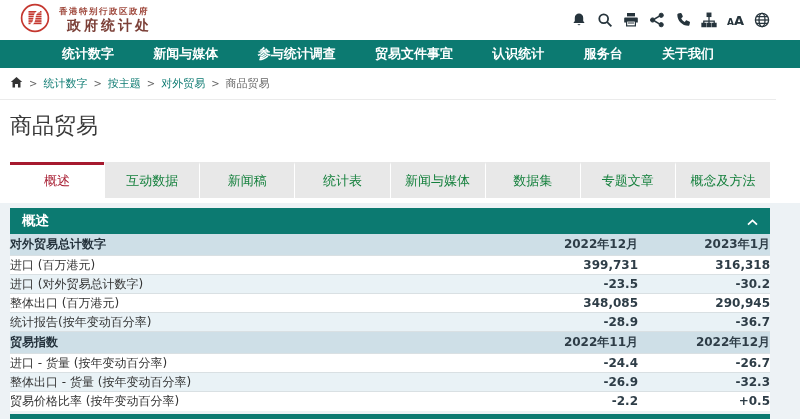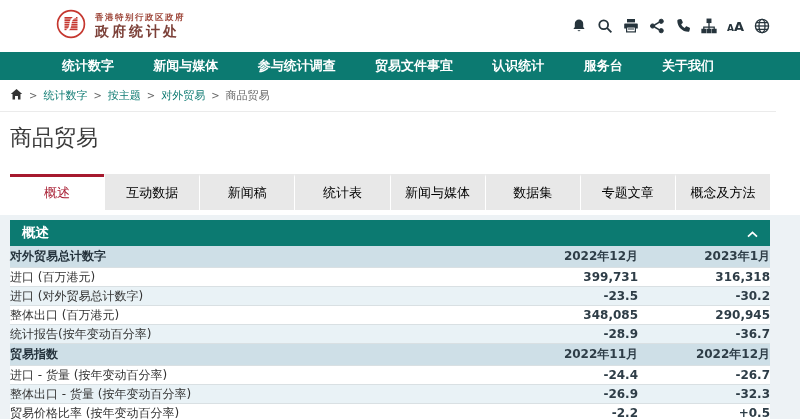--- a/index.html
+++ b/index.html
@@ -3,44 +3,44 @@
 <meta charset="utf-8">
 <style>
   * { box-sizing: border-box; }
   html,body { margin:0; padding:0; }
   body {
     width:800px; height:419px; overflow:hidden;
     font-family:"DejaVu Sans","Liberation Sans",sans-serif;
     background:#fff; color:#333;
   }
   
-  .topbar { height:52px; display:flex; align-items:center; justify-content:space-between; padding:0 30px 0 56px; background:#fff; }
+  .topbar { height:40px; display:flex; align-items:center; justify-content:space-between; padding:0 30px 0 20px; background:#fff; }
   .logo { display:flex; align-items:center; gap:9px; cursor:pointer; }
   .logo-text { line-height:1.25; }
   .logo-l1 { font-size:8.5px; font-weight:bold; color:#a04a3e; letter-spacing:1.5px; }
-  .logo-l2 { font-size:14px; font-weight:bold; color:#7c4038; letter-spacing:3px; }
+  .logo-l2 { font-size:14px; font-weight:bold; color:#7c4038; letter-spacing:3px;margin-left:8px; }
   .util { display:flex; align-items:flex-end; gap:10px; }
   .util .ic { display:flex; align-items:center; cursor:pointer; }
   .aa { font-weight:bold; color:#26343c; line-height:1; cursor:pointer; }
   .aa .s { font-size:9px; } .aa .b { font-size:13px; }
   
   .nav { height:28px; background:#0c7a71; display:flex; align-items:center; justify-content:space-between; padding:0 86px 0 62px; }
   .nav .navitem { color:#fff; font-size:13px; font-weight:bold; cursor:pointer; white-space:nowrap; }
   
   .crumbwrap { margin-right:24px; border-bottom:1px solid #ebebeb; }
   .crumb { height:31px; display:flex; align-items:center; gap:6px; padding-left:10px; font-size:11px; }
   .crumb .lnk { color:#0c7a71; cursor:pointer; }
   .crumb .sep { color:#666; font-size:10px; }
   .crumb .cur { color:#666; }
   
   .pagetitle { font-size:22px; font-weight:400; color:#3a3a3a; margin:12px 0 0 10px; line-height:1.3; }
   
   .tabs { display:flex; width:760px; margin:21px 0 0 10px; }
   .tab { flex:1; height:36px; background:#e8e8e8; border-top:3px solid transparent; border-left:1px solid #fff;
-         display:flex; align-items:center; justify-content:center; font-size:13px; color:#000000; cursor:pointer; }
+         display:flex; align-items:center; justify-content:center; font-size:13px; color:#15803d; cursor:pointer; }
   .tab:first-child { border-left:none; }
   .tab.active { background:#fff; border-top-color:#a6192e; color:#a6192e; }
   
   .section { background:#edf2f5; margin-top:5px; padding:5px 30px 0 10px; height:220px; }
   .band { width:760px; height:26px; background:#0c7a71; color:#fff; display:flex; align-items:center; justify-content:space-between;
           padding:0 12px; font-size:13.5px; font-weight:bold; cursor:pointer; }
   table.stats { width:760px; border-collapse:collapse; table-layout:fixed; font-size:12px; }
   table.stats col.c-label { width:auto; }
   table.stats col.c-v1 { width:140px; }
   table.stats col.c-v2 { width:132px; }

